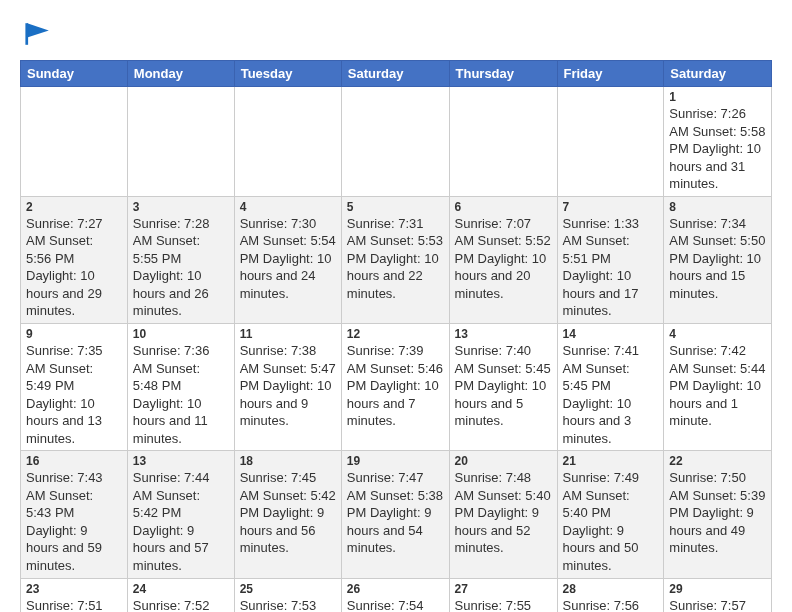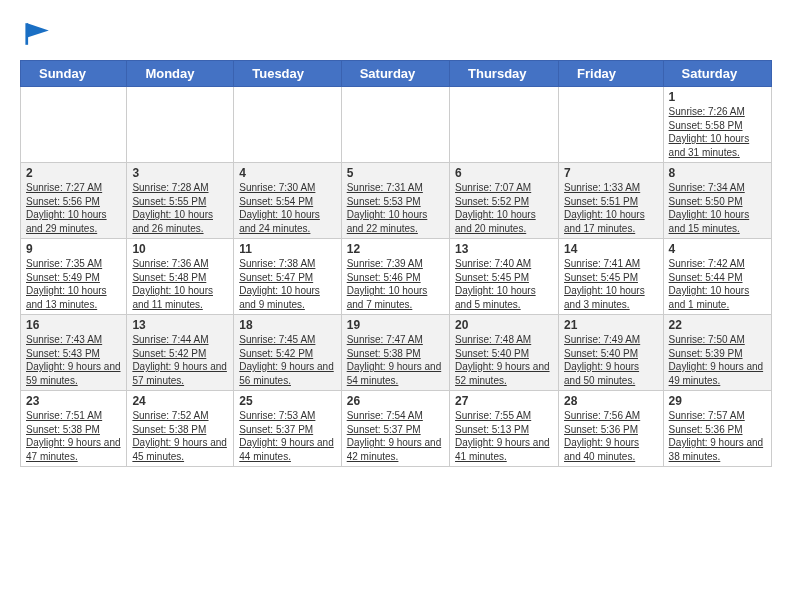--- a/index.html
+++ b/index.html
@@ -56,45 +56,44 @@
       width: 100%;
       border-collapse: collapse;
       border: 1px solid #ccc;
     }
     .calendar th {
       background-color: #4472c4;
       color: #fff;
       font-size: 13px;
       font-weight: bold;
       text-align: left;
-      padding: 5px 18px;
+      padding: 5px 6px;
       border: 1px solid #3a62b0;
       margin-top: 20px;
     }
     .calendar td {
       border: 1px solid #ccc;
       vertical-align: top;
       padding: 3px 5px;
       font-size: 10.5px;
       color: #333;
       width: 113px;
       height: 72px;
     }
     .day-num {
       font-size: 12px;
       font-weight: bold;
       color: #333;
       display: block;
       margin-bottom: 1px;
     }
     .day-info {
-      font-size: 10px;
+      font-size: 13px;
       color: #333;
       line-height: 1.35;
-      text-decoration: underline;
     }
     .empty-cell {
       background: #f9f9f9;
     }
     tr:nth-child(even) td {
       background-color: #f2f2f2;
     }
     tr:nth-child(odd) td {
       background-color: #ffffff;
     }

